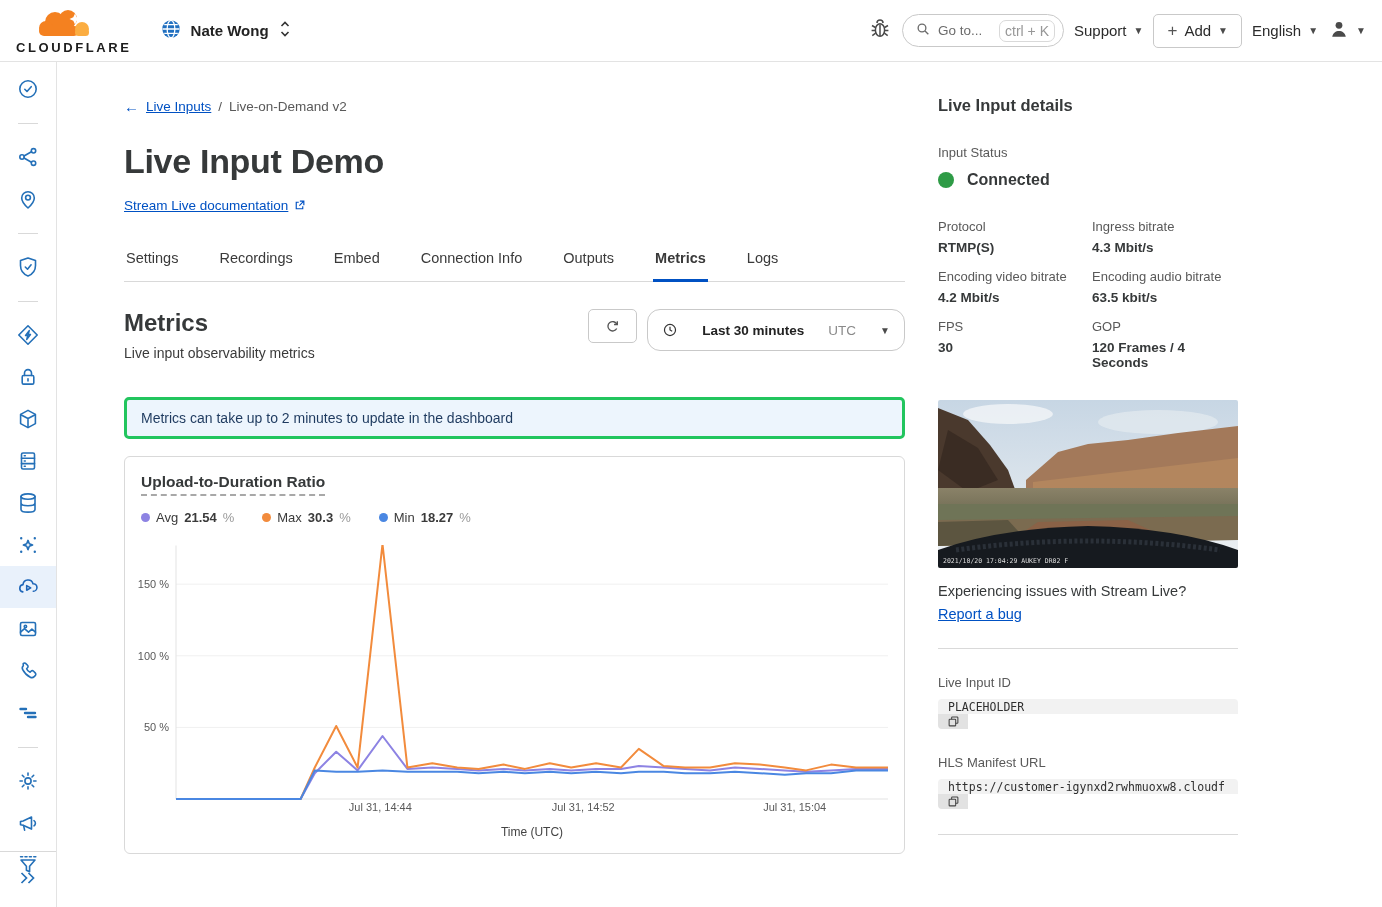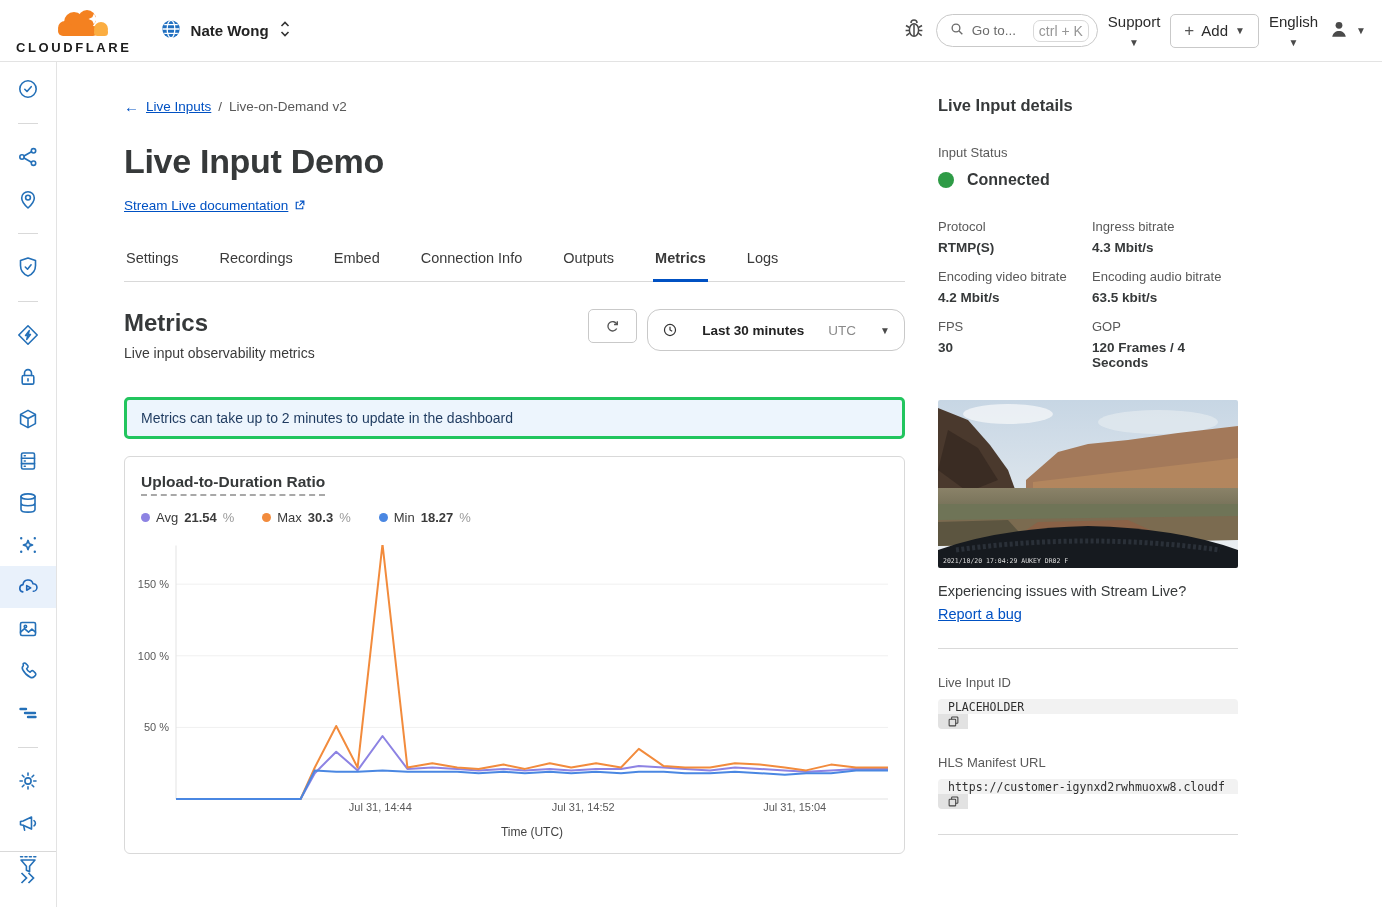--- a/index.html
+++ b/index.html
@@ -2,29 +2,29 @@
 <html><head>
 <meta charset="utf-8">
 <style>
   * { margin:0; padding:0; box-sizing:border-box; }
   html,body { width:1382px; height:907px; background:#fff; font-family:"Liberation Sans", sans-serif; color:#313131; overflow:hidden; }
 
   
   header { position:absolute; top:0; left:0; width:1382px; height:62px; background:#fff;
            border-bottom:1px solid #e3e3e3; display:flex; align-items:center; padding:0 16px; z-index:5; }
   .h-left { display:flex; align-items:center; gap:28px; }
-  .logo { display:flex; flex-direction:column; align-items:center; cursor:pointer; }
+  .logo { display:flex; flex-direction:column; align-items:flex-start; cursor:pointer; }
   .logo-word { font-size:13px; font-weight:700; letter-spacing:2.6px; color:#1d1d1d; margin-top:-3px; }
   .account { display:flex; align-items:center; gap:9px; font-size:15px; font-weight:700; color:#222; cursor:pointer; }
   .h-right { margin-left:auto; display:flex; align-items:center; gap:10px; }
   .search-pill { width:162px; height:33px; border:1px solid #c9c9c9; border-radius:17px; display:flex; align-items:center;
                  gap:7px; padding:0 8px 0 12px; cursor:text; }
   .search-ph { font-size:13.5px; color:#6b6b6b; flex:1; }
   .kbd { font-size:14px; color:#979797; border:1px solid #d9d9d9; border-radius:7px; padding:2px 5px; white-space:nowrap; }
-  .hmenu { display:flex; align-items:center; gap:7px; font-size:15px; color:#2b2b2b; cursor:pointer;flex-direction:column; }
+  .hmenu { display:flex; align-items:center; gap:7px; font-size:15px; color:#2b2b2b; cursor:pointer; }
   .caret { font-size:10px; color:#4a4a4a; }
   .add-btn { display:flex; align-items:center; gap:7px; height:34px; padding:0 13px; border:1px solid #c9c9c9;
              border-radius:5px; font-size:15px; color:#2b2b2b; cursor:pointer; background:#fff; }
   .plus { font-size:17px; color:#555; line-height:1; }
   .user-menu { display:flex; align-items:center; gap:6px; cursor:pointer; }
 
   
   nav#sidebar { position:absolute; top:62px; left:0; width:57px; height:845px; background:#fff;
                 border-right:1px solid #e3e3e3; padding-top:6px; }
   .s-item { height:42px; display:flex; align-items:center; justify-content:center; cursor:pointer; }

